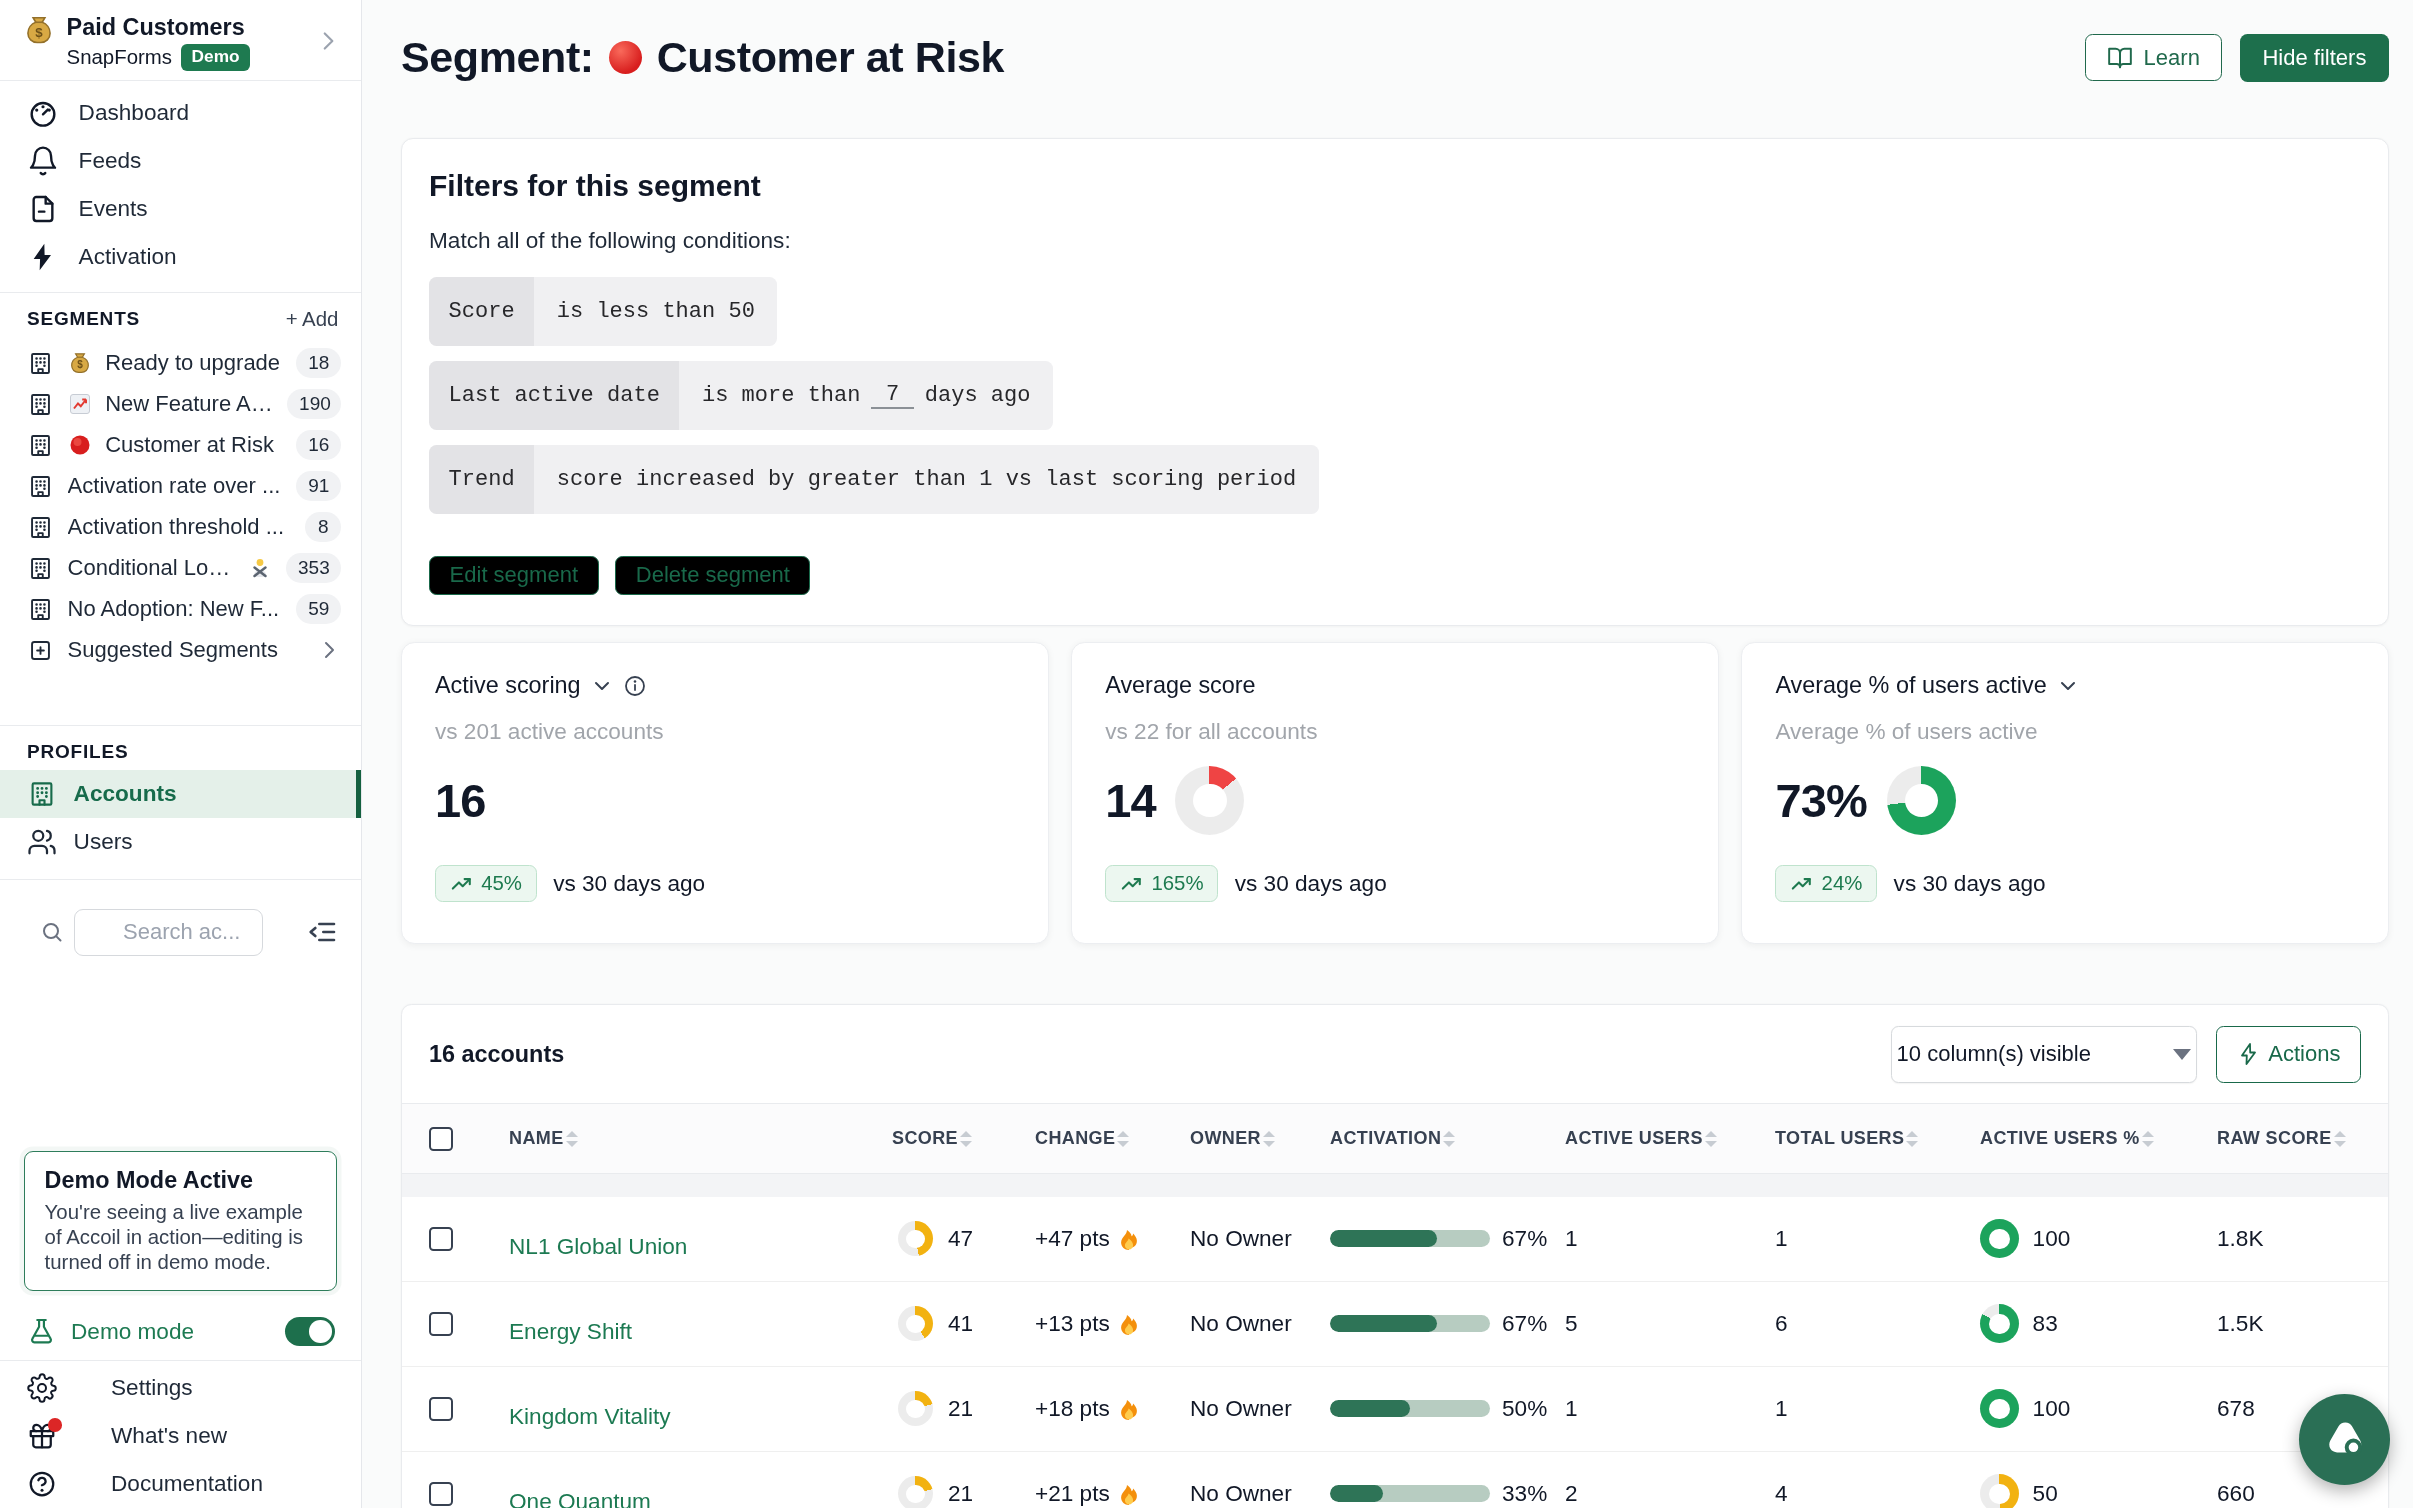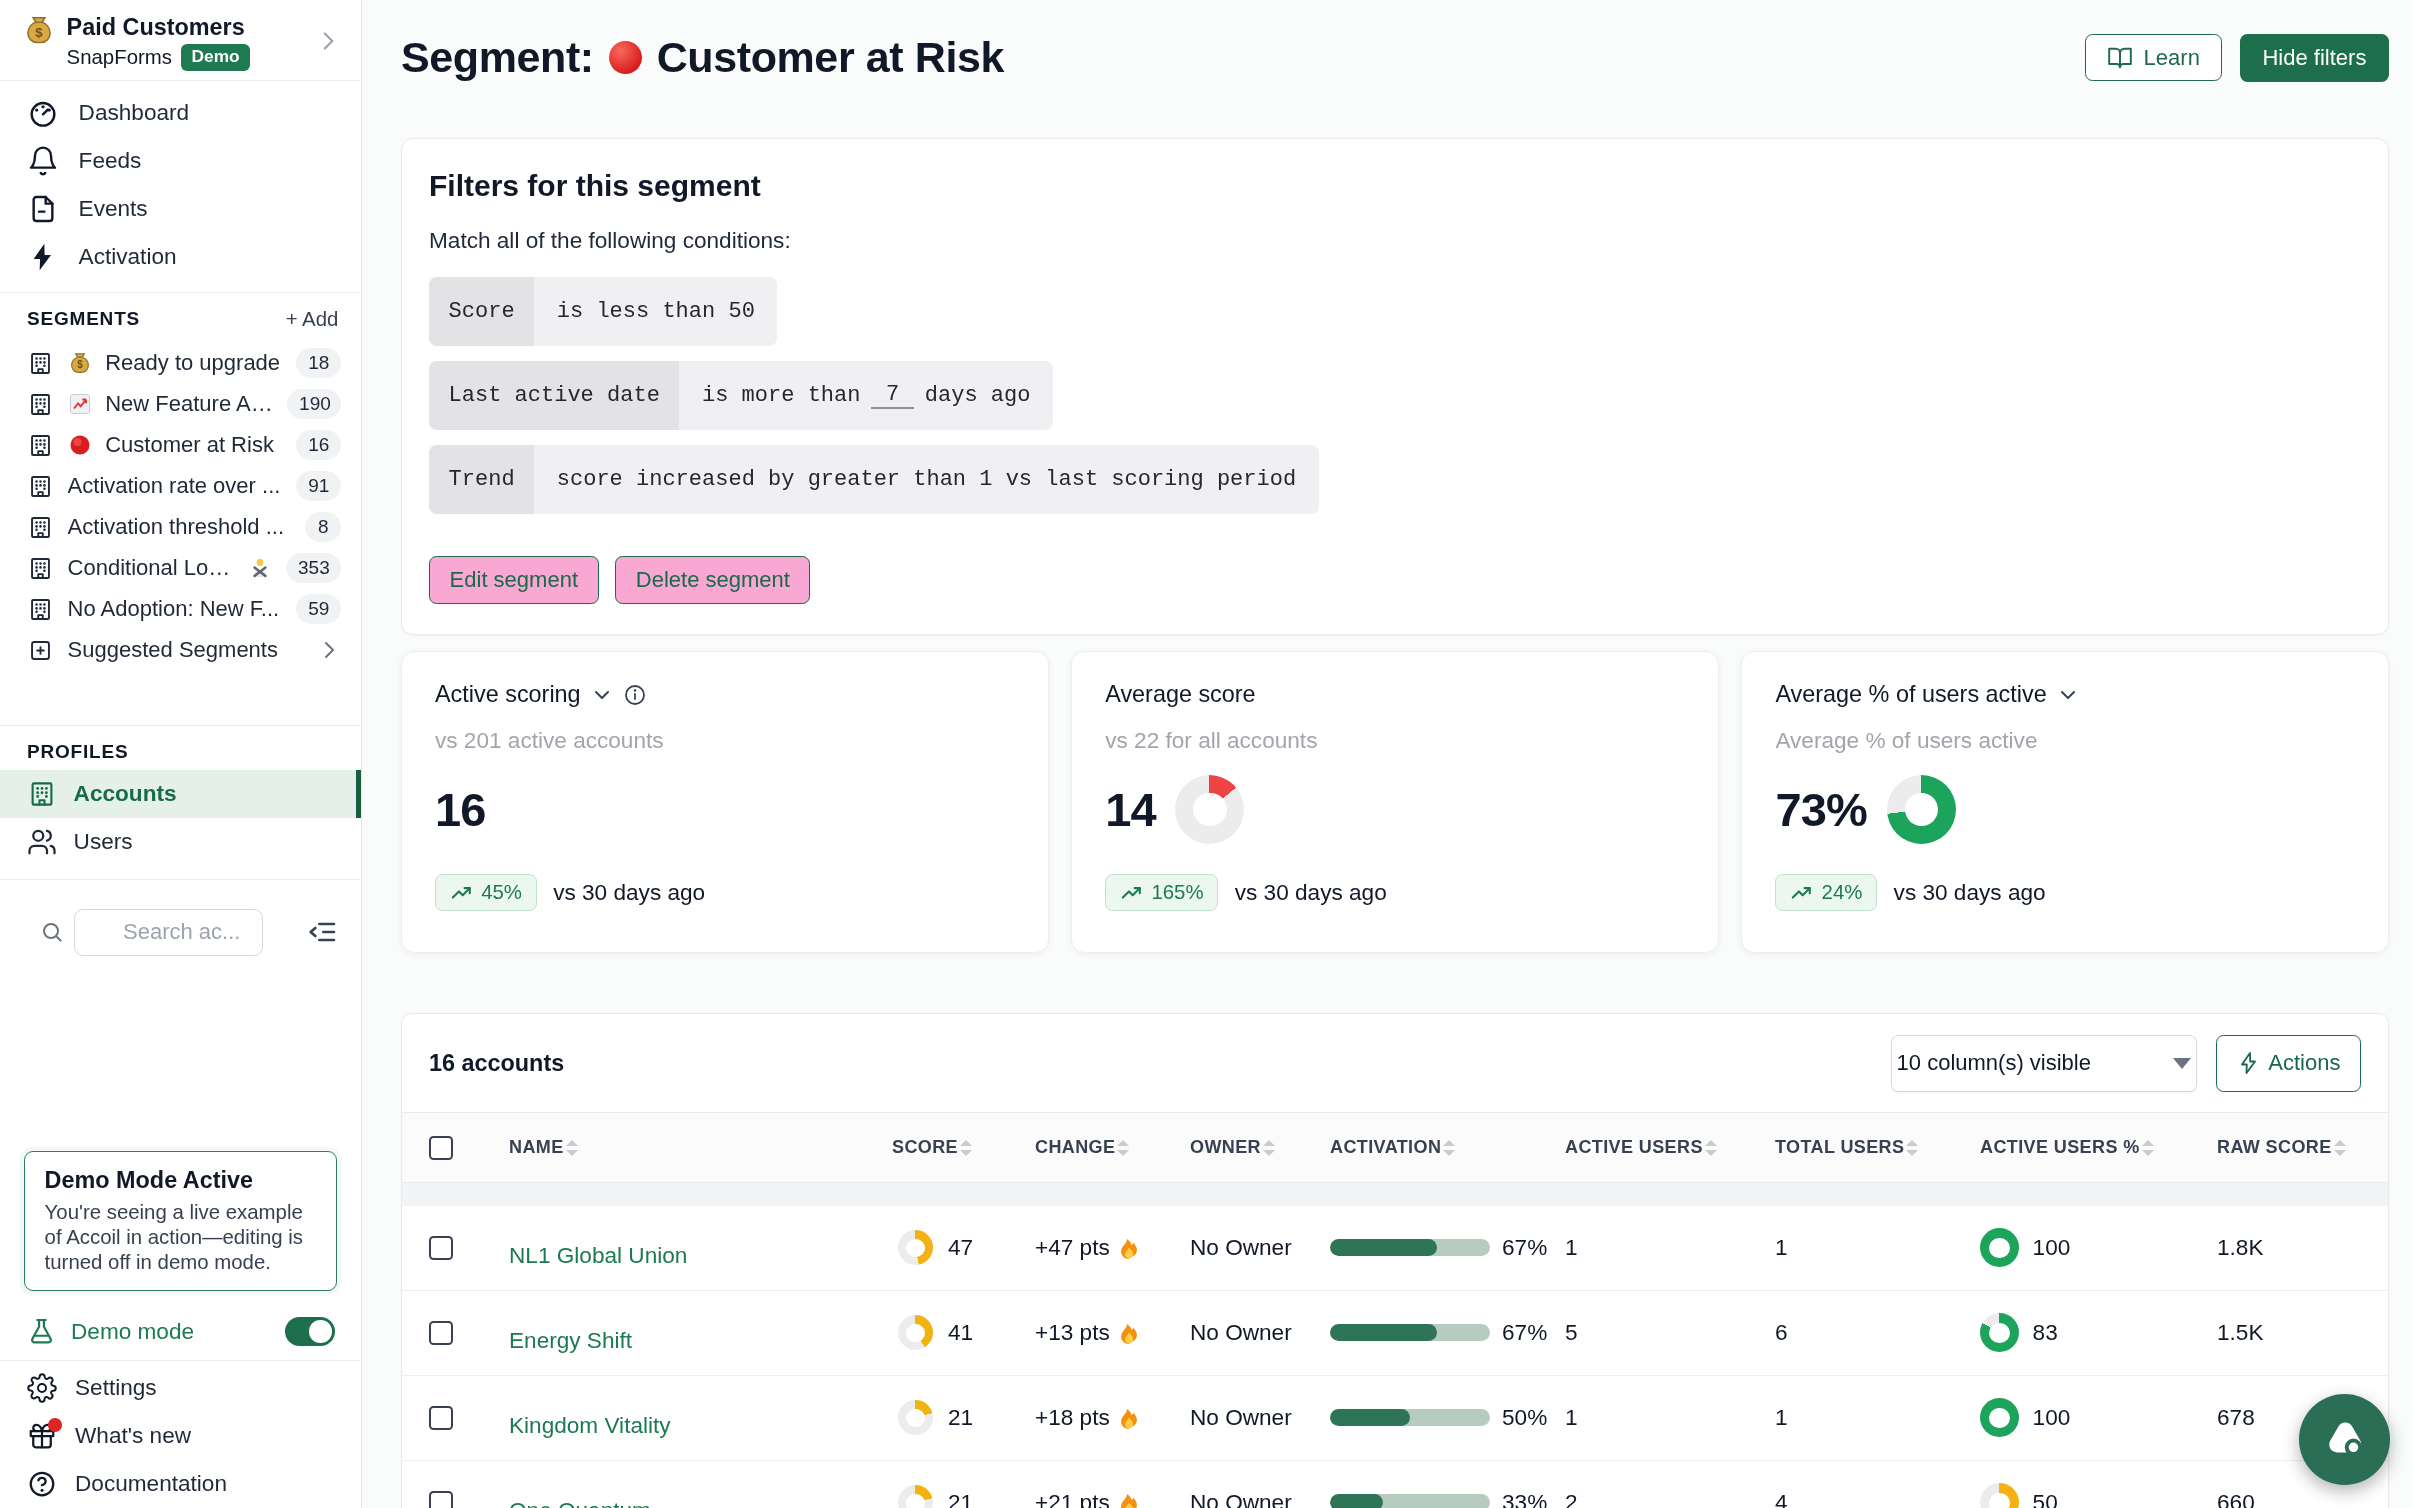--- a/index.html
+++ b/index.html
@@ -81,21 +81,21 @@
     position:relative; cursor:pointer; border:none; }
   .toggle .knob { position:absolute; right:3px; top:3px; width:22.6px; height:22.6px; background:#fff;
     border-radius:50%; }
 
   .foot-nav { padding:3px 0 0; }
   .foot-item { height:48px; display:flex; align-items:center; gap:18px; padding:0 27px; cursor:pointer; }
   .foot-item .iwrap { position:relative; width:30px; height:30px; flex:none; }
   .foot-item .icn { width:30px; height:30px; color:#111827; }
   .foot-item .reddot { position:absolute; right:-4.5px; top:-3px; width:13.6px; height:13.6px;
     background:#dc2626; border-radius:50%; }
-  .foot-label { font-size:22.6px; color:#1f2937; }
+  .foot-label { font-size:22.6px; color:#1f2937;margin-left:36px; }
 
   
   .main { margin-left:363px; padding:33px 24px 0 38px; }
   .topbar { display:flex; align-items:center; justify-content:space-between; }
   .page-title { display:flex; align-items:center; gap:12px; font-size:43px; font-weight:bold;
     color:#111827; letter-spacing:-0.4px; }
   .big-red { width:33px; height:33px; border-radius:50%;
     background:radial-gradient(circle at 35% 30%, #f96a5b, #d81e1e 70%); display:inline-block; margin:0 3px; }
   .tb-actions { display:flex; gap:18px; align-items:center; }
   .btn-learn { display:inline-flex; align-items:center; gap:10.6px; height:47px; padding:0 21px;
@@ -109,21 +109,21 @@
     padding:26px 27px 30px; box-shadow:0 0.8px 2.3px rgba(0,0,0,0.04); }
   .filters-title { font-size:30px; font-weight:bold; color:#111827; line-height:42px; margin-bottom:21px; }
   .match-label { font-size:22.6px; color:#1f2937; margin-bottom:22.6px; }
   .chip { display:inline-flex; align-items:stretch; border-radius:7.5px; overflow:hidden;
     margin-bottom:15px; font-family:"Liberation Mono", monospace; font-size:22px; color:#27272a; }
   .chip-row { display:block; }
   .chip-field { background:#e3e3e6; display:flex; align-items:center; padding:0 19.6px; height:69px; }
   .chip-val { background:#f0f0f2; display:flex; align-items:center; gap:10.6px; padding:0 22.6px; height:69px; }
   .inline-val { border-bottom:2.3px solid #8b9096; padding:0 15px; cursor:text; }
   .seg-btns { display:flex; gap:16.6px; margin-top:27px; }
-  .btn-outline-green { height:48px; padding:0 19.6px; background:#f9a8d4; border:1.5px solid #19694a;
+  .btn-outline-green { height:39px; padding:0 19.6px; background:#000000; border:1.5px solid #19694a;
     border-radius:7.5px; color:#19694a; font-size:22px; font-family:inherit; cursor:pointer; }
 
   .stats-row { display:flex; gap:22.6px; margin-top:16.6px; }
   .stat-card { flex:1; height:302px; background:#fff; border:0.8px solid #eceef1; border-radius:13.6px;
     box-shadow:0 1.5px 7.5px rgba(0,0,0,0.05); padding:29px 33px; }
   .sc-title { display:flex; align-items:center; gap:9px; font-size:23.4px; color:#111827; }
   .sc-title .icn { color:#374151; }
   .sc-chev { width:24px; height:24px; }
   .sc-info { width:24px; height:24px; cursor:pointer; }
   .sc-sub { margin-top:19.6px; font-size:22.6px; color:#a1a5ab; }

